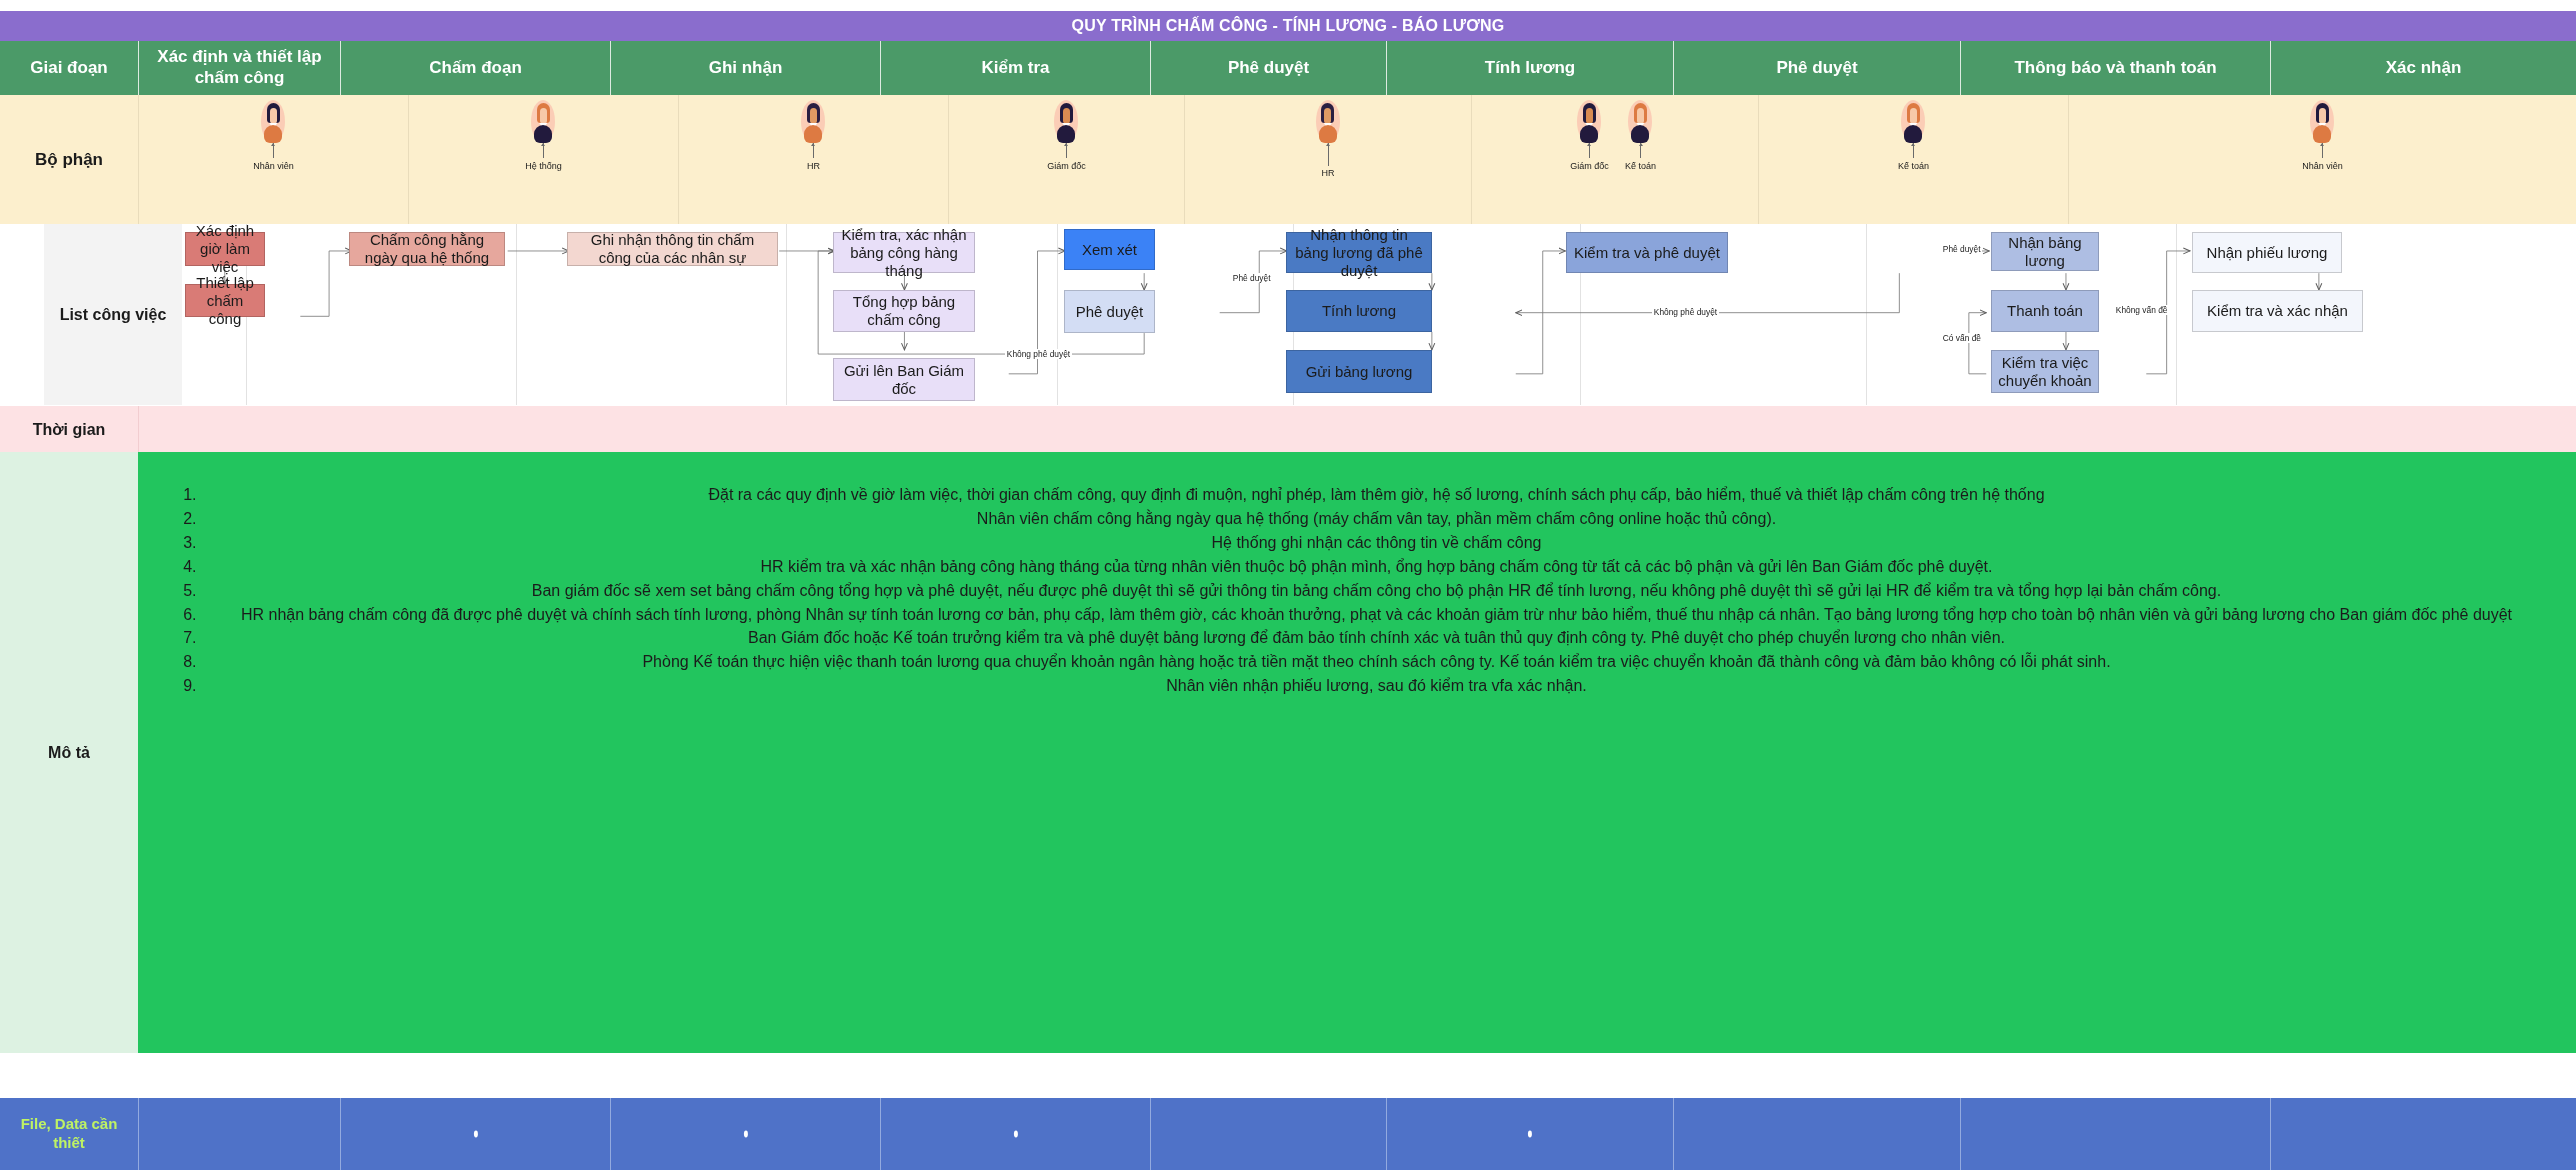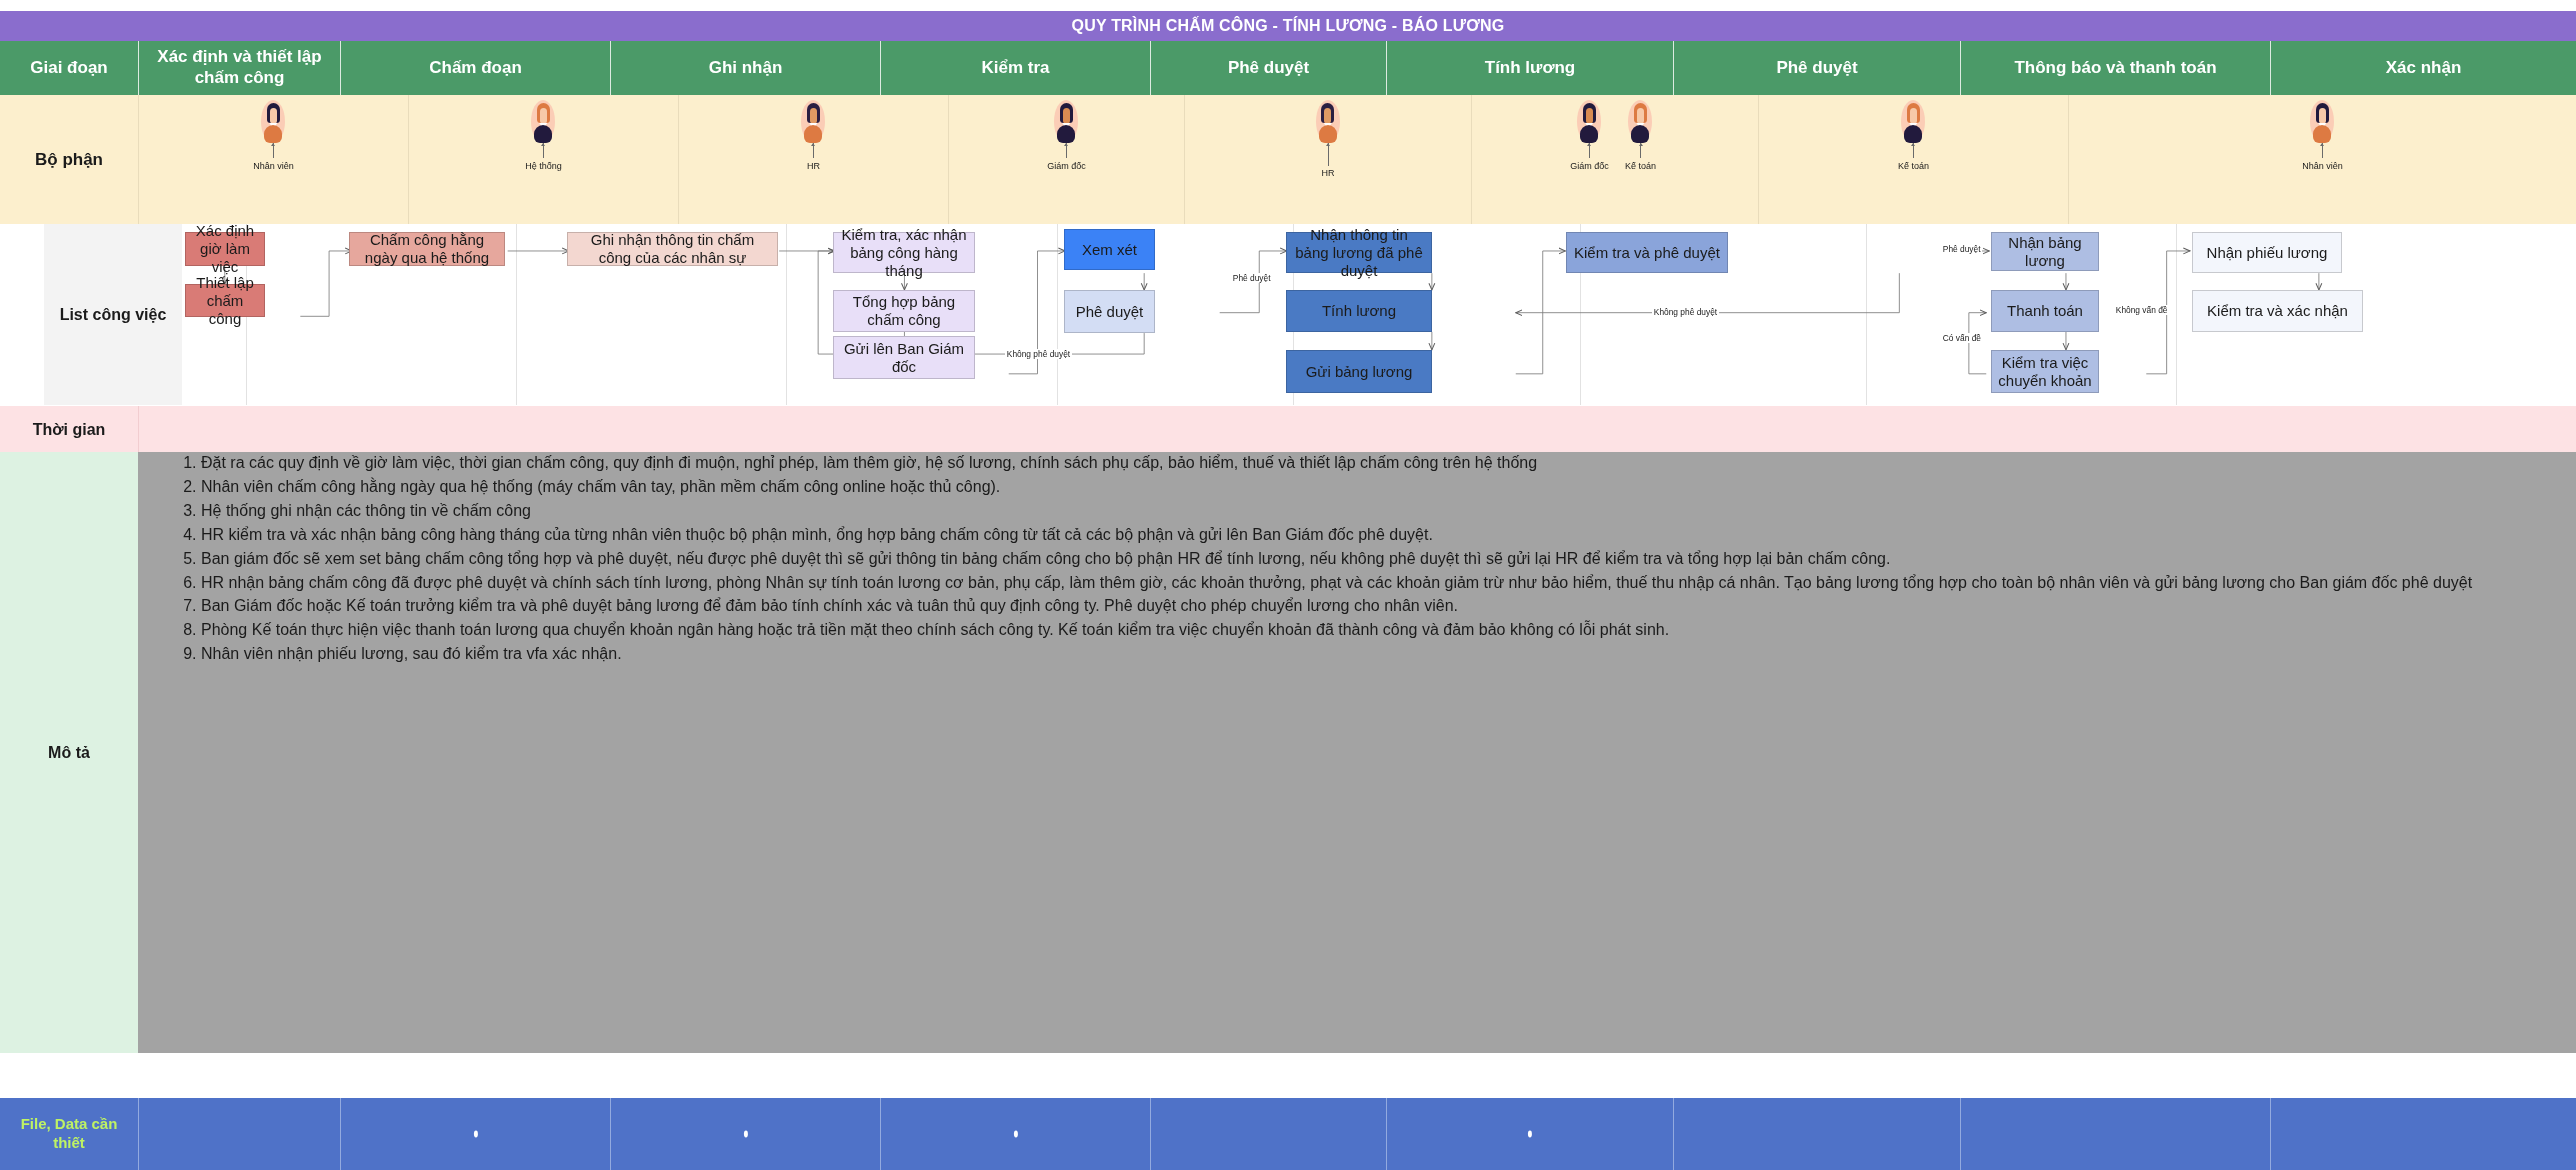--- a/index.html
+++ b/index.html
@@ -129,21 +129,21 @@
 
   
   #time-row{ position:absolute; left:0; top:406px; height:47px; }
   #time-row .lbl{ background:#fde2e4; font-size:16px; }
   #time-row .fill{ flex:1; background:#fde2e4; border-left:0.6px solid #f2cdd0; }
 
   
   #desc-row{ position:absolute; left:0; top:452px; height:601px; }
   #desc-row .lbl{ background:#ddf2e2; font-size:16px; }
   #desc-row .desc{
-    flex:1; background:#a3a3a3; padding:0 24px 6px 0;
+    flex:1; background:#22c55e; padding:32px 24px 6px 0;text-align:center;
   }
   #desc-list{
     margin:0 0 0 63px; padding:0;
     font-size:16px; color:#1b1b1b; line-height:1.42;
   }
   #desc-list li{ margin-bottom:1.2px; }
 
   
   #file-row{ position:absolute; left:0; top:1098px; height:72px; }
   #file-row .lbl{ background:#4f72c8; color:#bef264; font-size:15px; }
@@ -374,21 +374,21 @@
 
       <div class="node" style="left:3px;  top:8.4px;  width:80px; height:34px; background:#d97b76;">Xác định giờ làm việc</div>
       <div class="node" style="left:3px;  top:60px; width:80px; height:33px; background:#d97b76;">Thiết lập chấm công</div>
 
       <div class="node" style="left:167px;top:8.4px;  width:156px; height:34px; background:#e6a79d;">Chấm công hằng ngày qua hệ thống</div>
 
       <div class="node" style="left:385px;top:8.4px;  width:211px; height:34px; background:#f3d7d0;">Ghi nhận thông tin chấm công của các nhân sự</div>
 
       <div class="node" style="left:651px;top:8.4px; width:142px; height:41px; background:#e8dff8;">Kiểm tra, xác nhận bảng công hàng tháng</div>
       <div class="node" style="left:651px;top:66px;width:142px; height:42px; background:#e8dff8;">Tổng hợp bảng chấm công</div>
-      <div class="node" style="left:651px;top:112px;width:142px; height:43px; background:#e8dff8;">Gửi lên Ban Giám đốc</div>
+      <div class="node" style="left:651px;top:134px;width:142px; height:43px; background:#e8dff8;">Gửi lên Ban Giám đốc</div>
 
       <div class="node" style="left:882px;top:5px; width:91px; height:41px; background:#3b82f6;">Xem xét</div>
       <div class="node" style="left:882px;top:66px;width:91px; height:43px; background:#d3ddf4;">Phê duyệt</div>
 
       <div class="node" style="left:1104px;top:8.4px; width:146px; height:41px; background:#4a7ac4;">Nhận thông tin bảng lương đã phê duyệt</div>
       <div class="node" style="left:1104px;top:66px;width:146px; height:42px; background:#4a7ac4;">Tính lương</div>
       <div class="node" style="left:1104px;top:126px;width:146px; height:43px; background:#4a7ac4;">Gửi bảng lương</div>
 
       <div class="node" style="left:1384px;top:8.4px; width:162px; height:41px; background:#8aa4da;">Kiểm tra và phê duyệt</div>
 

